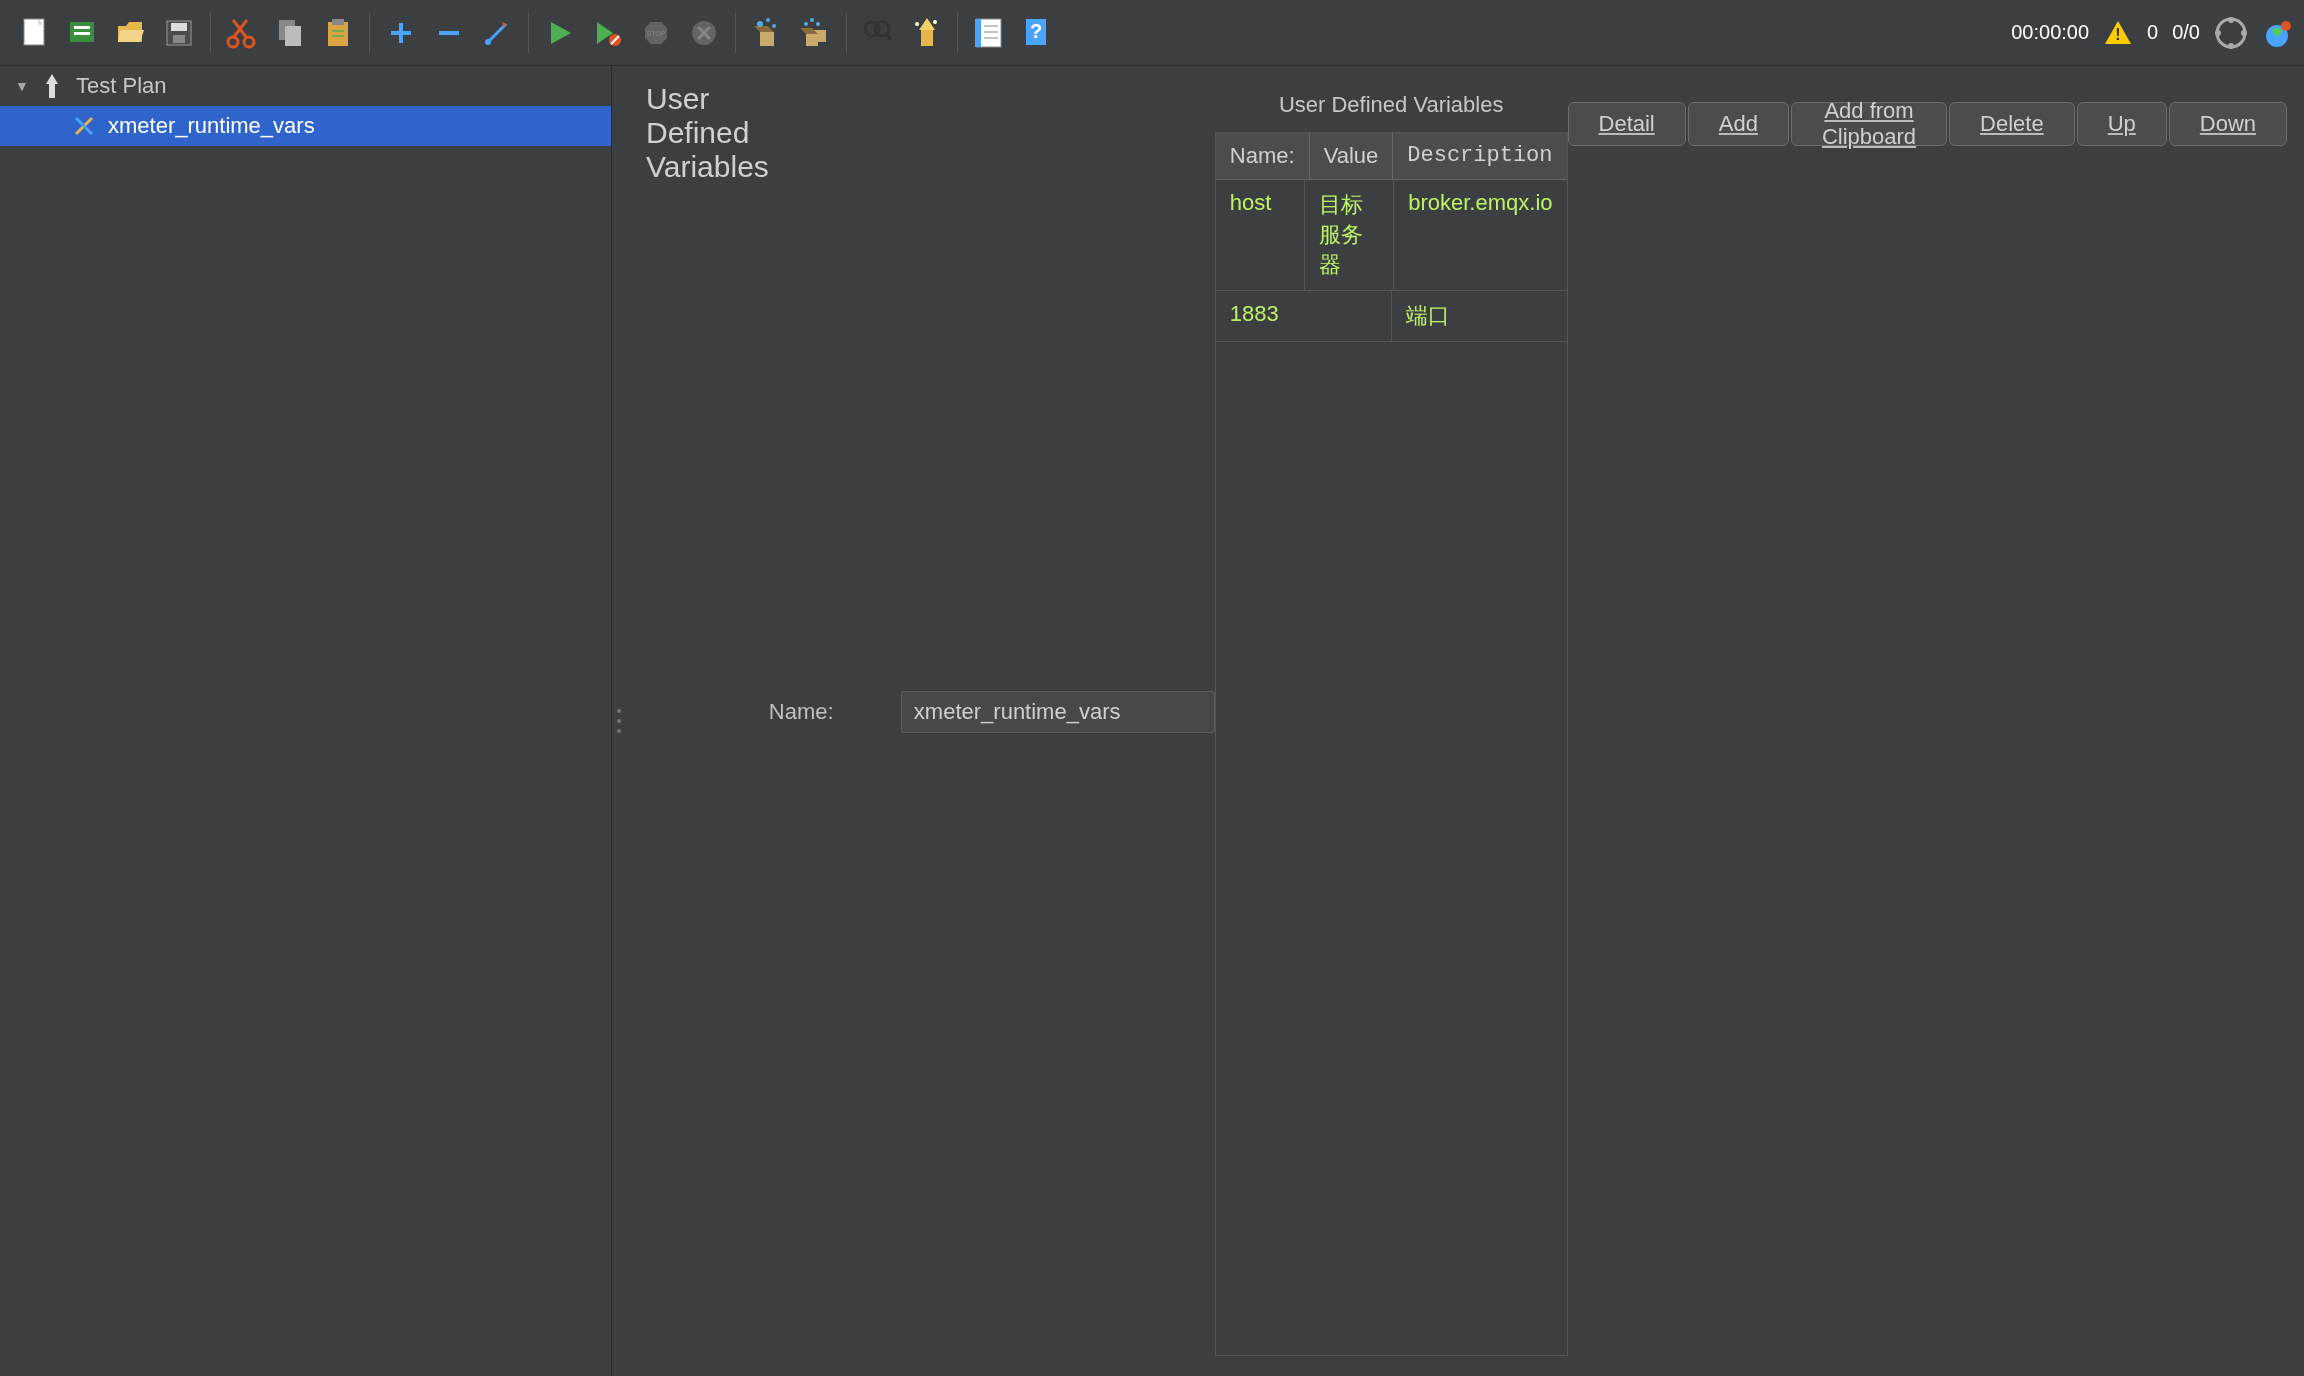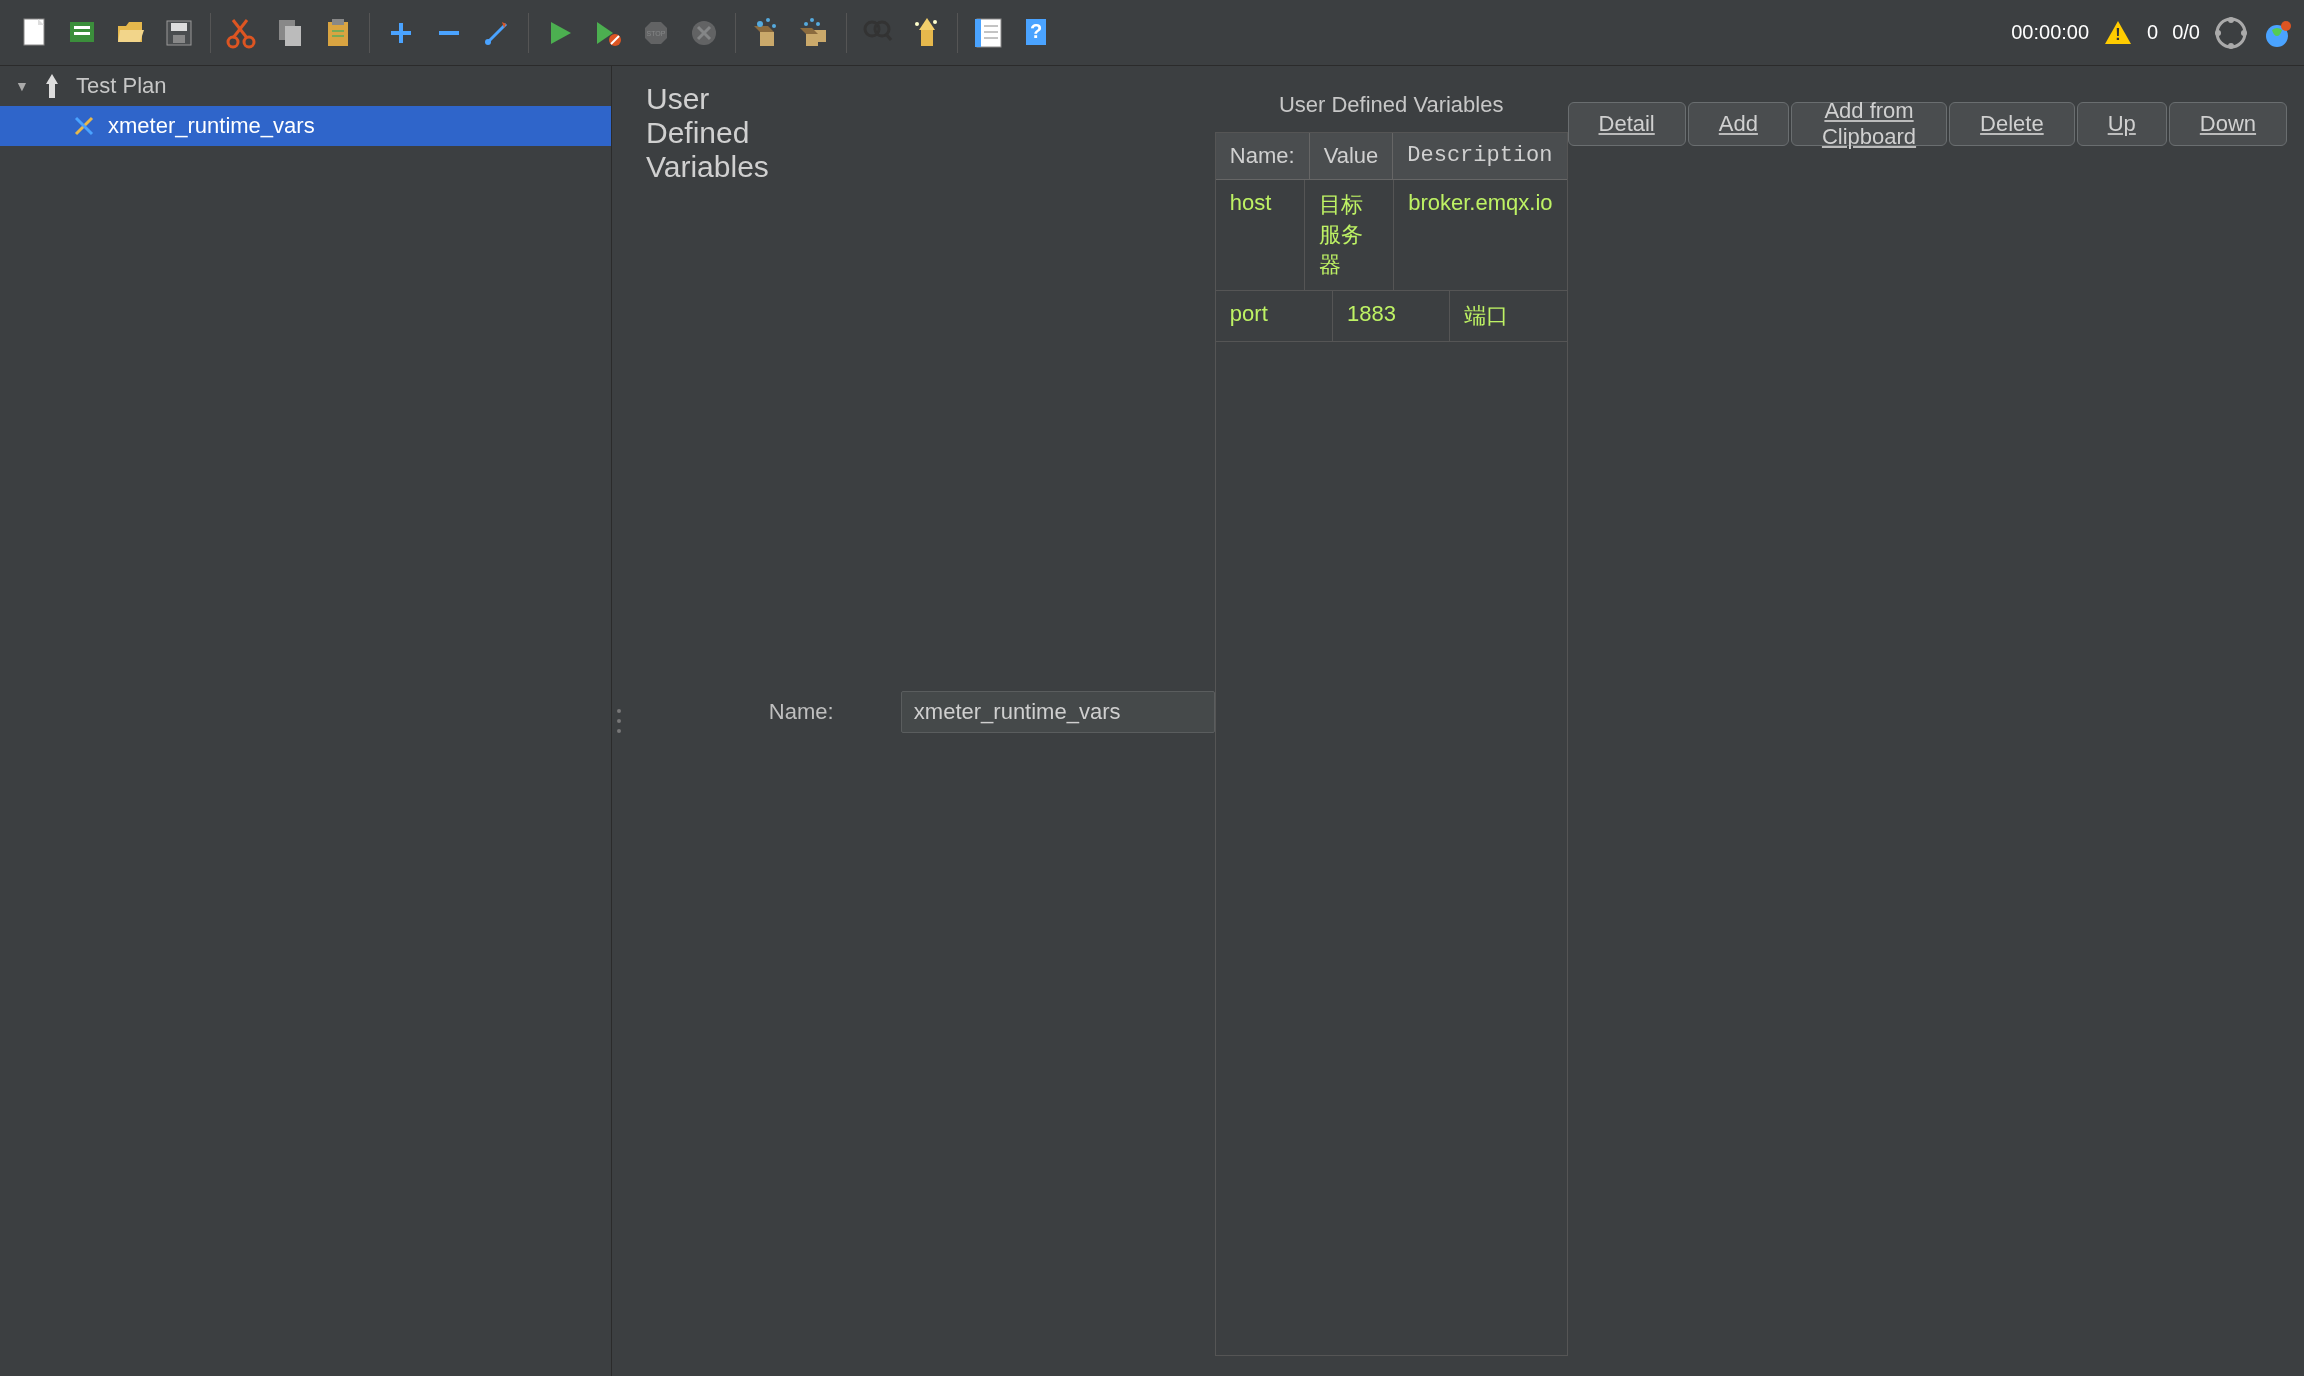--- a/index.html
+++ b/index.html
@@ -361,21 +361,20 @@
             <div class="th col-value">Value</div>
             <div class="th col-desc">Description</div>
           </div>
           <div class="table-body">
             <div class="tr">
               <div class="td col-name">host</div>
               <div class="td col-desc">目标服务器</div>
               <div class="td col-value">broker.emqx.io</div>
             </div>
             <div class="tr">
-              <div class="td col-name">port</div>
               <div class="td col-value">1883</div>
               <div class="td col-desc">端口</div>
             </div>
           </div>
         </div>
       </div>
 
       <div class="button-bar">
         <button class="btn">Detail</button>
         <button class="btn">Add</button>

